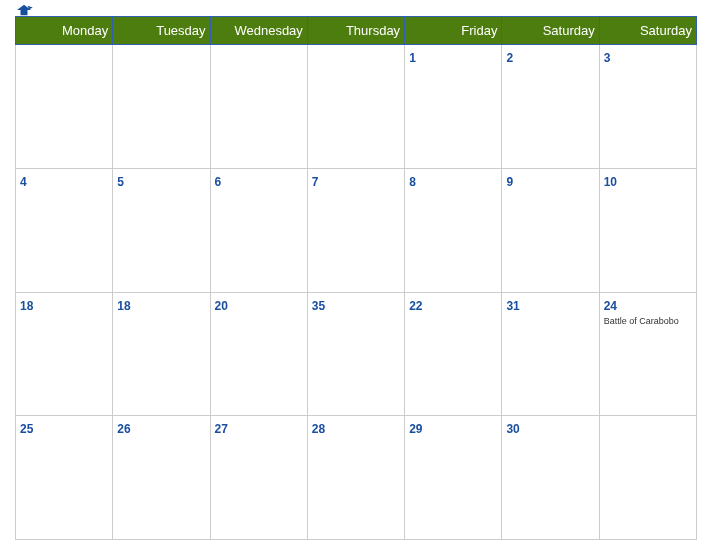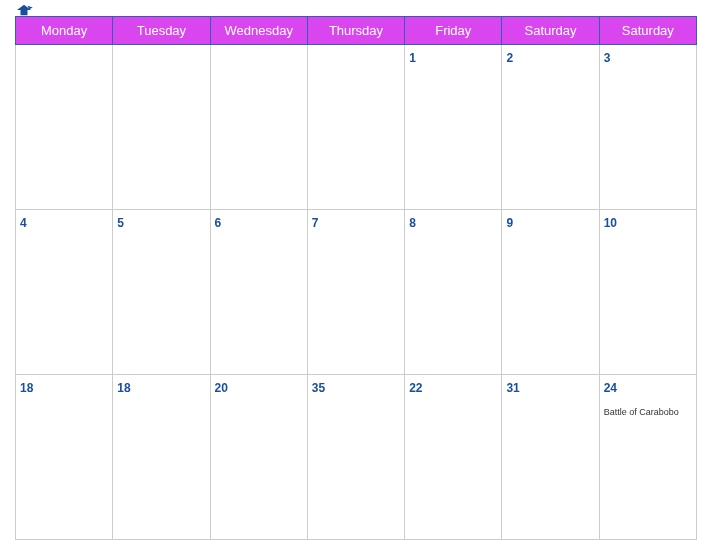--- a/index.html
+++ b/index.html
@@ -61,23 +61,23 @@
       color: #333;
     }
 
     .calendar {
       width: 100%;
       border-collapse: collapse;
       flex: 1;
     }
 
     .calendar th {
-      background-color: #d946ef;
+      background-color: #4d7c0f;
       color: #fff;
-      text-align: center;
+      text-align: right;
       padding: 6px 4px;
       font-size: 13px;
       font-weight: normal;
       border: 1px solid #3060b0;
     }
 
     .calendar td {
       border: 1px solid #ccc;
       vertical-align: top;
       padding: 3px 4px;
@@ -87,21 +87,21 @@
 
     .day-num {
       font-size: 12px;
       color: #1a4fa0;
       font-weight: bold;
     }
 
     .event {
       font-size: 9px;
       color: #333;
-      margin-top: 11px;
+      margin-top: 2px;
       line-height: 1.2;
     }
 
     .empty {
       background: #fff;
     }
   </style>
 </head>
 <body>
 
@@ -153,14 +153,23 @@
       </tr>
       <tr>
         <td><span class="day-num">18</span></td>
         <td><span class="day-num">18</span></td>
         <td><span class="day-num">20</span></td>
         <td><span class="day-num">35</span></td>
         <td><span class="day-num">22</span></td>
         <td><span class="day-num">31</span></td>
         <td><span class="day-num">24</span><div class="event">Battle of Carabobo</div></td>
       </tr>
+      <tr>
+        <td><span class="day-num">25</span></td>
+        <td><span class="day-num">26</span></td>
+        <td><span class="day-num">27</span></td>
+        <td><span class="day-num">28</span></td>
+        <td><span class="day-num">29</span></td>
+        <td><span class="day-num">30</span></td>
+        <td class="empty"></td>
+      </tr>
     </tbody>
 </table>
 
 </body></html>

